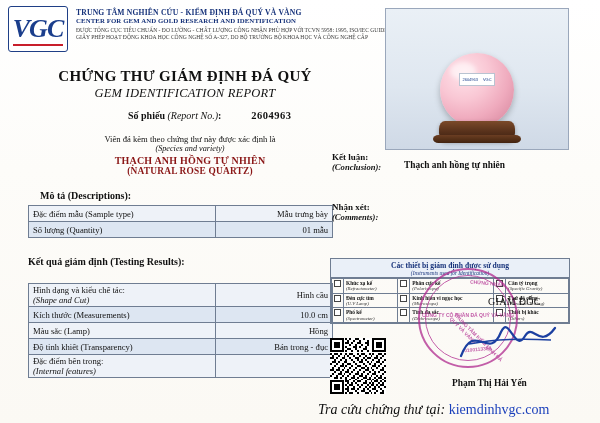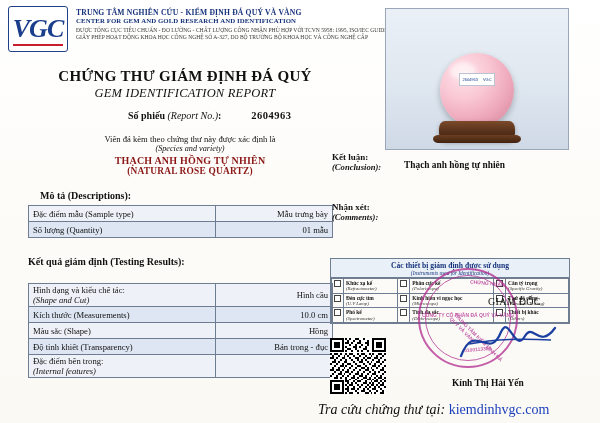--- a/index.html
+++ b/index.html
@@ -246,21 +246,21 @@
         <span>Hình dạng và kiểu chế tác:</span><br>
         <i>(Shape and Cut)</i>
       </td>
       <td class="v">Hình cầu</td>
     </tr>
     <tr>
       <td class="k">Kích thước (Measurements)</td>
       <td class="v">10.0 cm</td>
     </tr>
     <tr>
-      <td class="k">Màu sắc (Shape)</td>
+      <td class="k">Màu sắc (Lamp)</td>
       <td class="v">Hồng</td>
     </tr>
     <tr>
       <td class="k">Độ tinh khiết (Transparency)</td>
       <td class="v">Bán trong - đục</td>
     </tr>
     <tr class="tall">
       <td class="k">
         <span>Đặc điểm bên trong:</span><br>
         <i>(Internal features)</i>
@@ -359,21 +359,21 @@
       <div class="b2">0100113384</div>
       <div class="b1">TRUNG TÂM KIỂM ĐỊNH ĐÁ QUÝ VÀ VÀNG</div>
     </div>
   </div>
 
   <div class="dir">GIÁM ĐỐC</div>
   <svg class="sign" viewBox="0 0 110 60">
     <path d="M6,46 C20,10 34,52 46,22 C54,4 60,44 70,26 C78,12 84,40 100,18" fill="none" stroke="#1b3fa0" stroke-width="2.2" stroke-linecap="round"></path>
     <path d="M14,34 C34,30 62,28 96,30" fill="none" stroke="#1b3fa0" stroke-width="1.4"></path>
   </svg>
-  <div class="signer">Kính Thị Hải Yến</div>
+  <div class="signer">Phạm Thị Hải Yến</div>
 
   <svg class="qr" viewBox="0 0 29 29" shape-rendering="crispEdges">
     <rect width="29" height="29" fill="#ffffff"></rect>
     <g fill="#000000">
       <rect x="0" y="0" width="7" height="1"></rect>
         <rect x="0" y="6" width="7" height="1"></rect>
       <rect x="0" y="0" width="1" height="7"></rect>
         <rect x="6" y="0" width="1" height="7"></rect>
       <rect x="2" y="2" width="3" height="3"></rect>
       <rect x="22" y="0" width="7" height="1"></rect>

